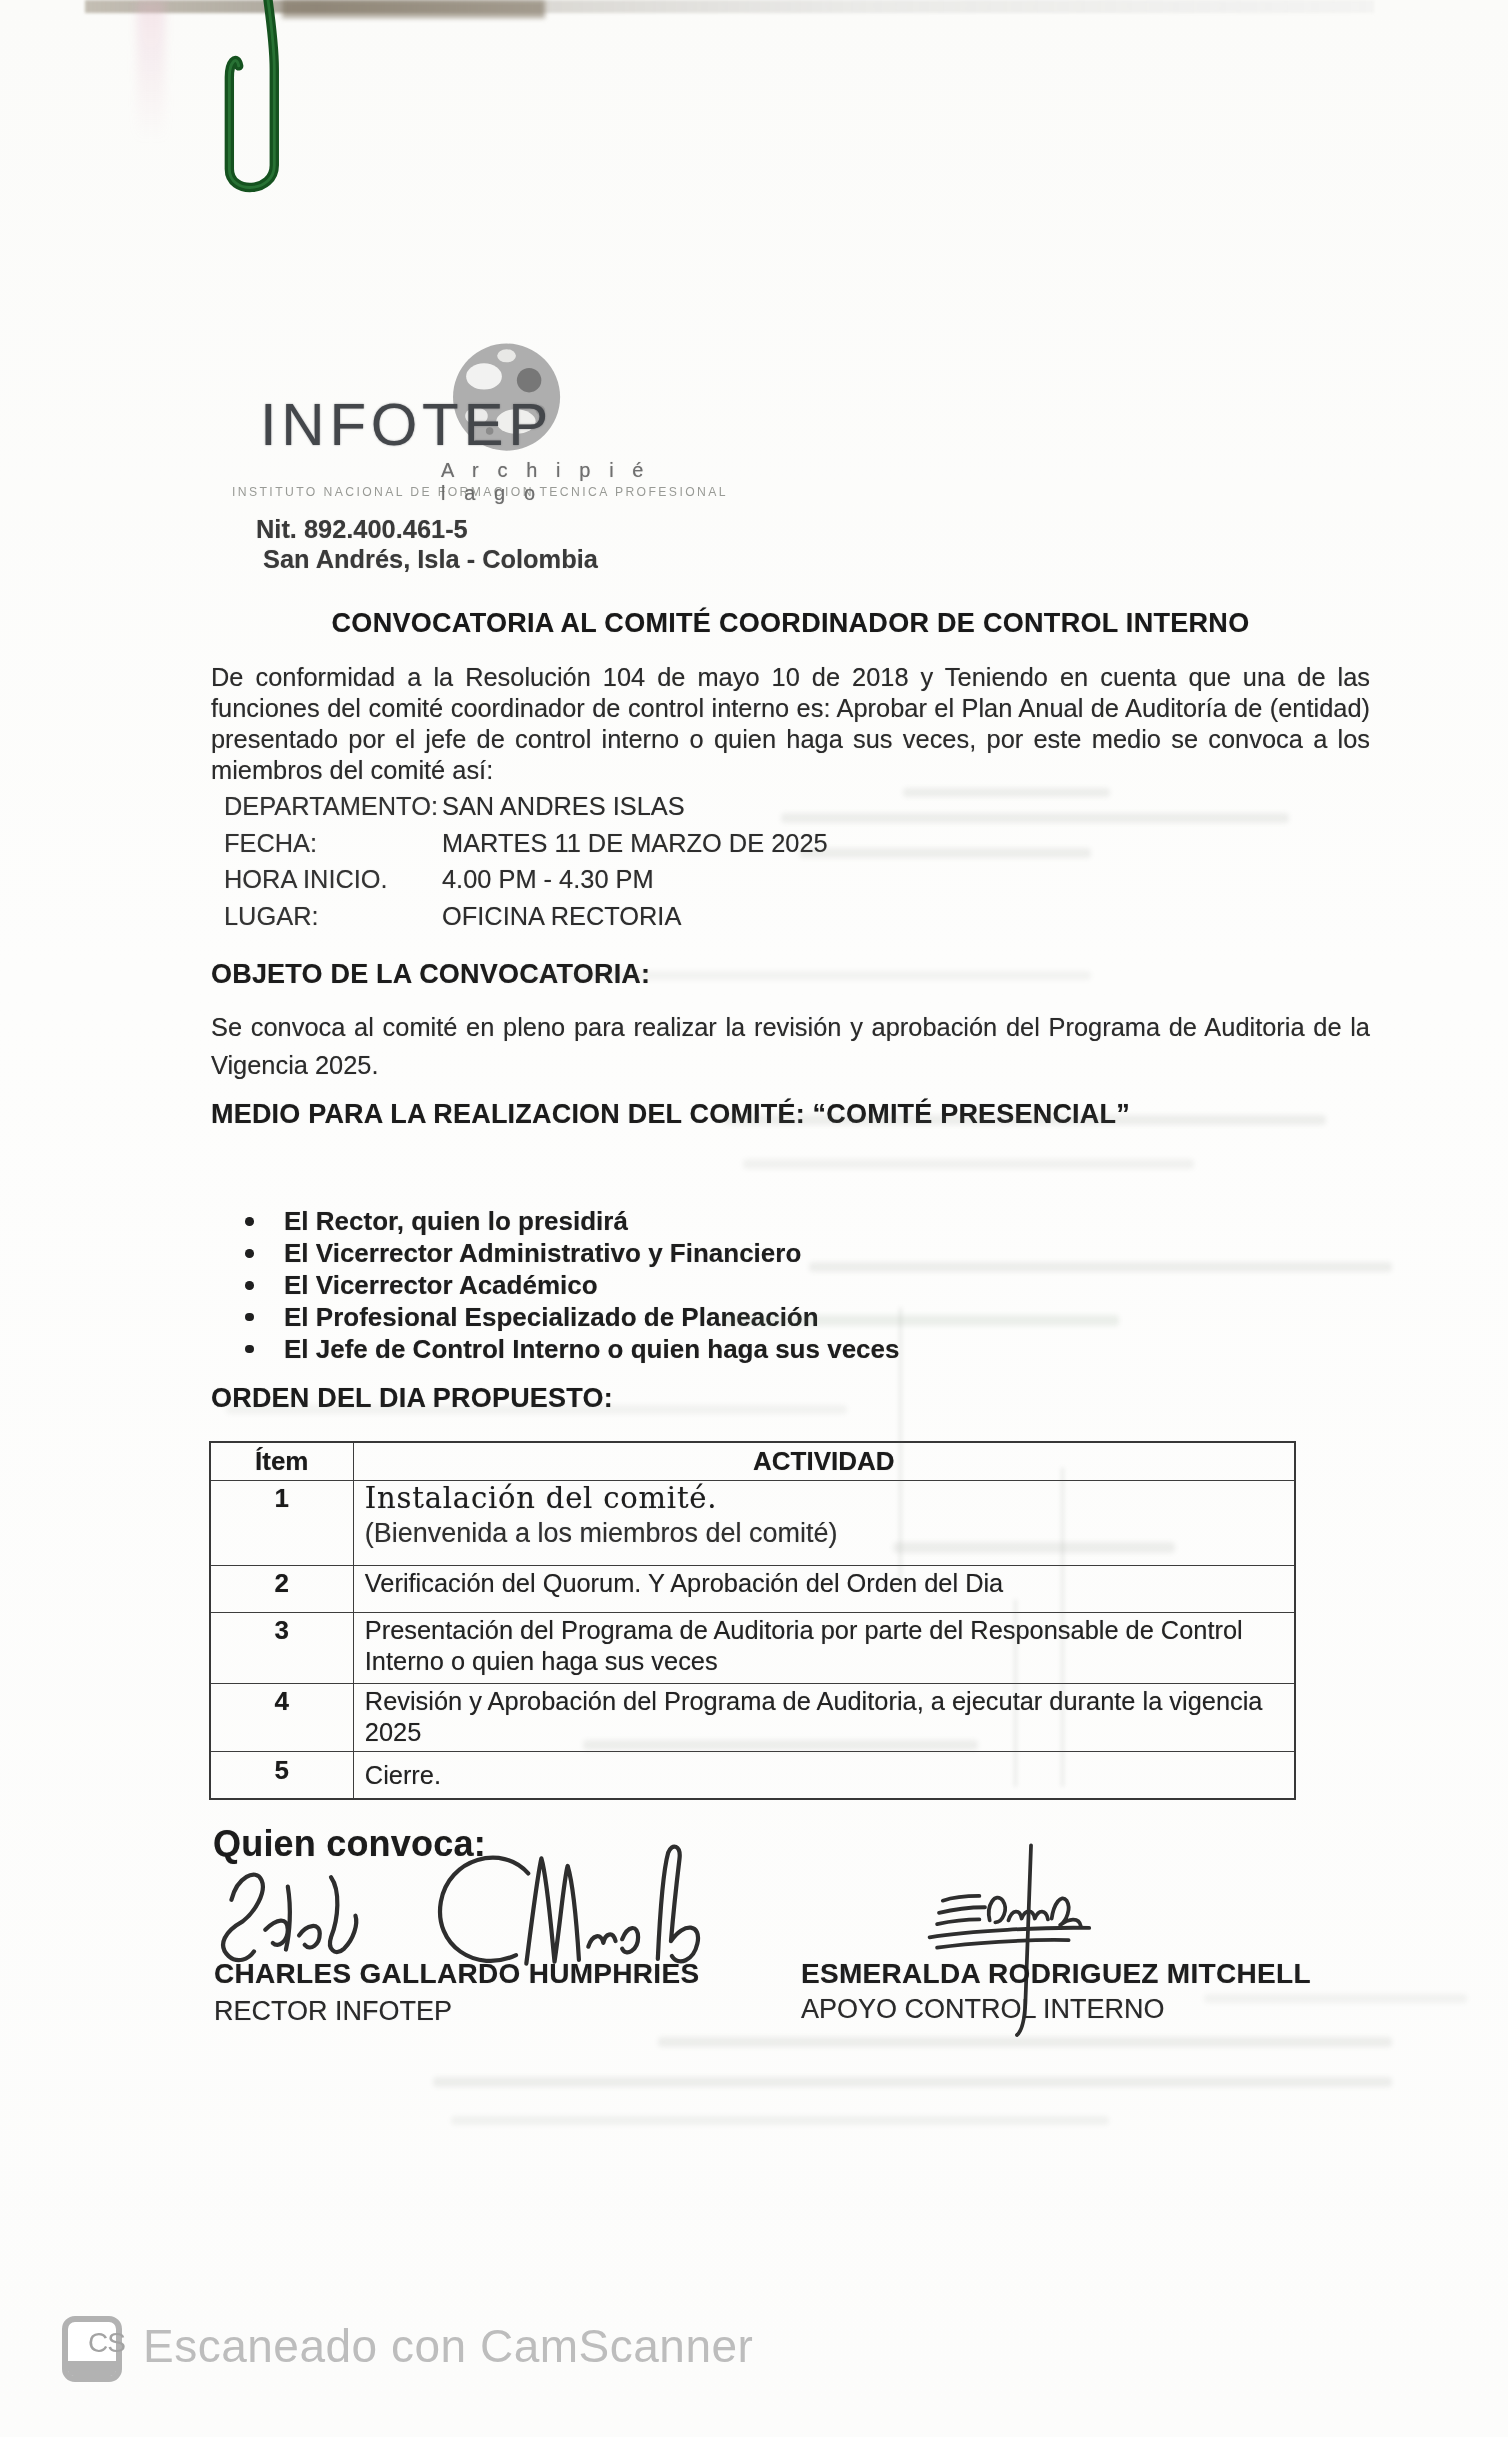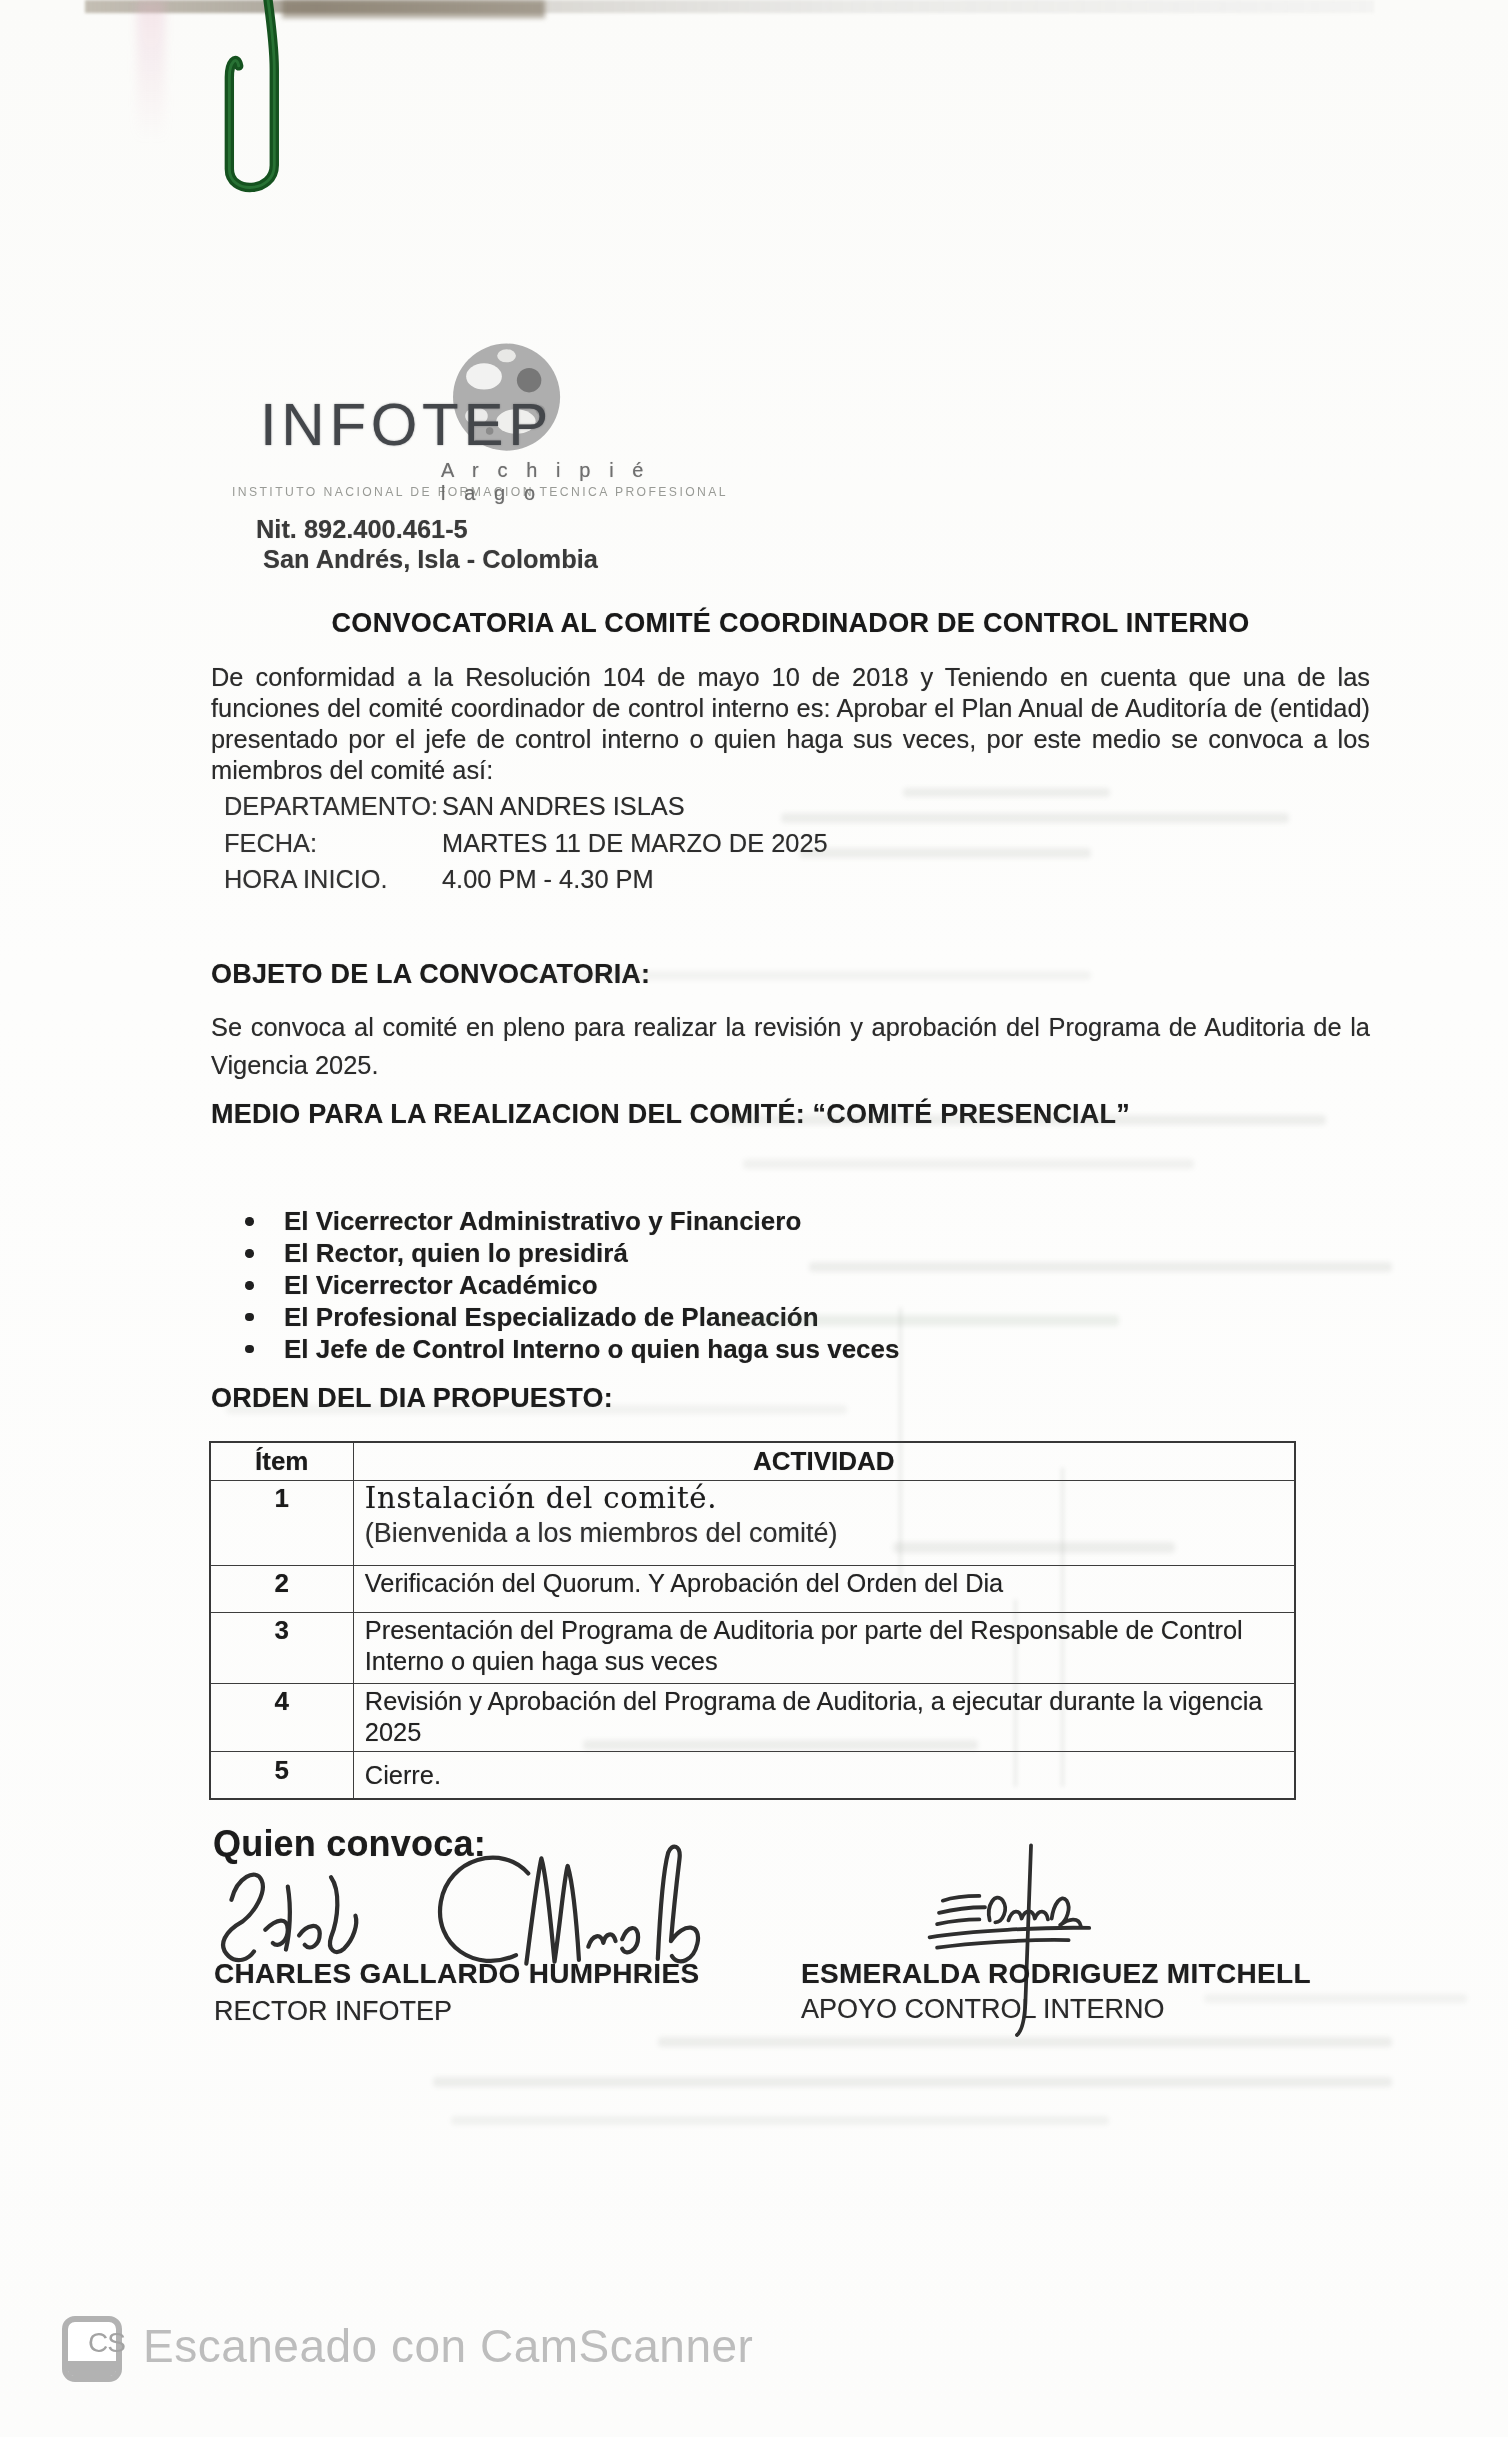--- a/index.html
+++ b/index.html
@@ -96,35 +96,39 @@
       <span class="meta-value t">SAN ANDRES ISLAS</span>
     </div>
     <div class="meta-row" style="top:37px;">
       <span class="meta-label t">FECHA:</span>
       <span class="meta-value t">MARTES 11 DE MARZO DE 2025</span>
     </div>
     <div class="meta-row" style="top:73px;">
       <span class="meta-label t">HORA INICIO.</span>
       <span class="meta-value t">4.00 PM - 4.30 PM</span>
     </div>
+    <div class="meta-row" style="top:110px;">
+      <span class="meta-label t">LUGAR:</span>
+      <span class="meta-value t">OFICINA RECTORIA</span>
+    </div>
   </div>
 
   <div class="abs heading t" style="left:211px;top:959px;">OBJETO DE LA CONVOCATORIA:</div>
   <div class="abs para t" style="left:211px;top:1008px;width:1159px;line-height:38px;">Se convoca al comité en pleno para realizar la revisión y aprobación del Programa de Auditoria de la Vigencia 2025.</div>
 
   <div class="abs heading t" style="left:211px;top:1099px;">MEDIO PARA LA REALIZACION DEL COMITÉ: “COMITÉ PRESENCIAL”</div>
 
   <div class="abs" style="left:211px;top:1206px;width:1035px;">
     <div class="li">
       <span class="dot"></span>
+      <span class="li-text t">El Rector, quien lo presidirá</span>
+    </div>
+    <div class="li">
+      <span class="dot"></span>
       <span class="li-text t">El Vicerrector Administrativo y Financiero</span>
-    </div>
-    <div class="li">
-      <span class="dot"></span>
-      <span class="li-text t">El Rector, quien lo presidirá</span>
     </div>
     <div class="li">
       <span class="dot"></span>
       <span class="li-text t">El Vicerrector Académico</span>
     </div>
     <div class="li">
       <span class="dot"></span>
       <span class="li-text t">El Profesional Especializado de Planeación</span>
     </div>
     <div class="li">

